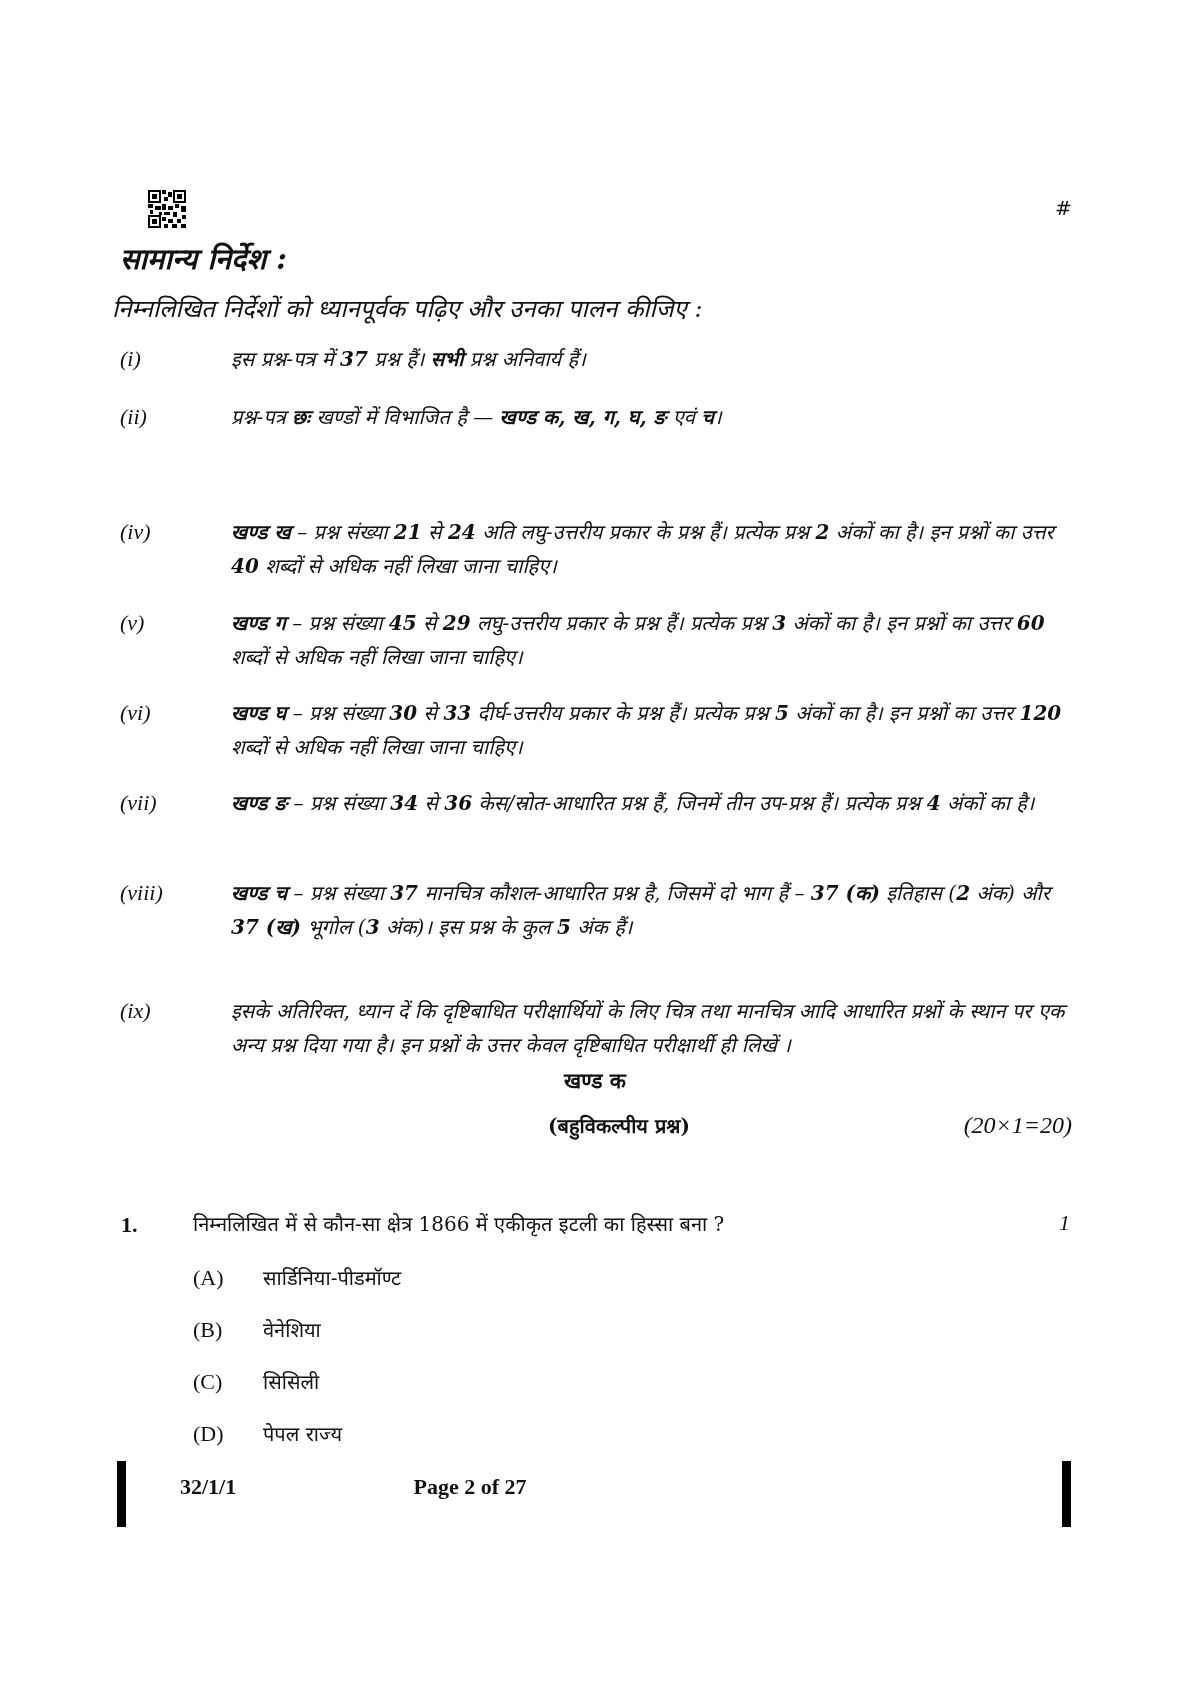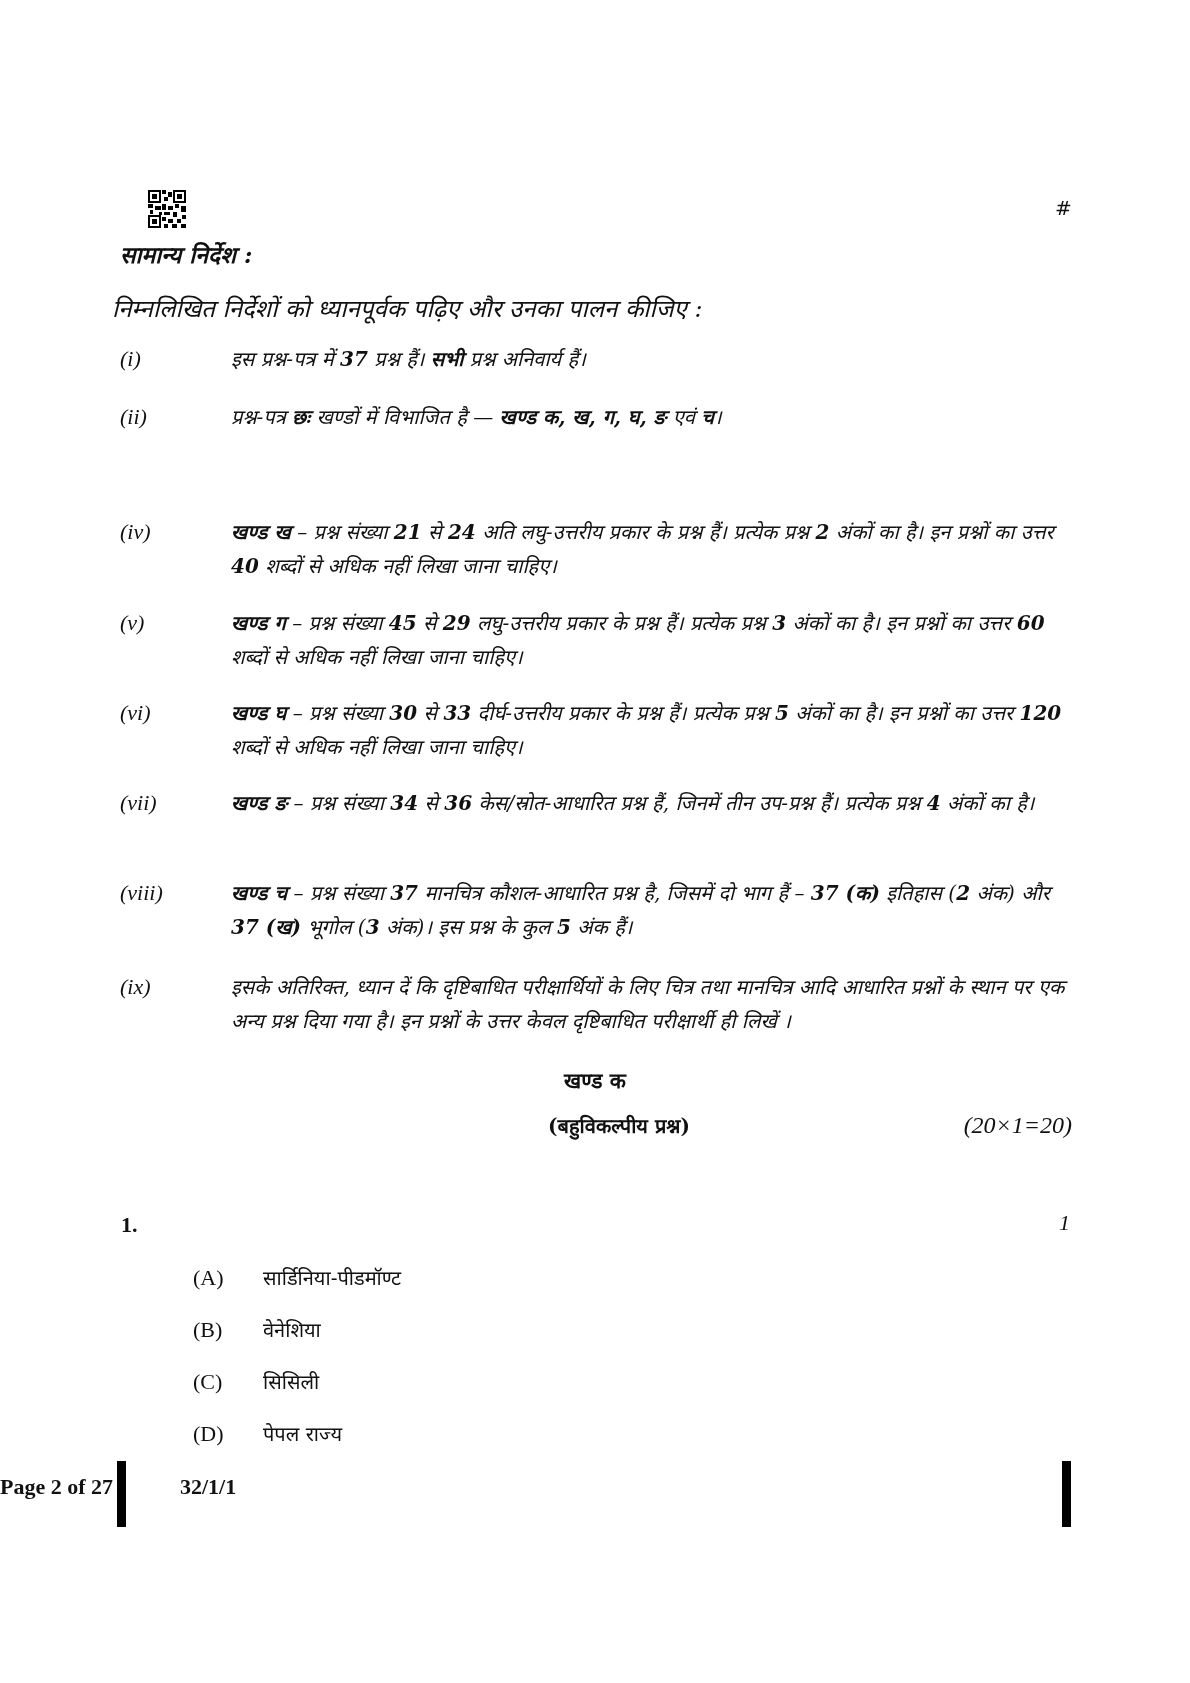--- a/index.html
+++ b/index.html
@@ -4,21 +4,21 @@
 <style>
   html, body { margin: 0; padding: 0; background: #ffffff; }
   body { width: 1190px; height: 1683px; position: relative; overflow: hidden;
          font-family: "DejaVu Serif", "Liberation Serif", serif; color: #111; }
   .page { position: absolute; left: 0; top: 0; width: 1190px; height: 1683px; }
 
   .qr { position: absolute; left: 148px; top: 190px; width: 38px; height: 38px; }
   .hash { position: absolute; left: 1055px; top: 196px; font-size: 20px;
           font-family: "DejaVu Sans", sans-serif; }
 
-  .gen-title { position: absolute; left: 120px; top: 238px; font-size: 23px; font-weight: bold; font-style: italic; }
+  .gen-title { position: absolute; left: 120px; top: 238px; font-size: 29px; font-weight: bold; font-style: italic; }
   .gen-intro { position: absolute; left: 112px; top: 291px; font-size: 24px; font-style: italic; }
 
   .inst { position: absolute; left: 120px; width: 950px; font-size: 20px; font-style: italic; line-height: 34px; }
   .inst .num { position: absolute; left: 0; top: 0; width: 70px; font-family: "Liberation Serif", serif; font-size: 22px; }
   .inst .txt { margin-left: 111px; display: block; }
   .inst b { font-weight: bold; }
 
   .sec-head { position: absolute; left: 0; width: 1190px; text-align: center; font-size: 21px; font-weight: bold; }
   .sec-sub { position: absolute; left: 0; width: 1190px; text-align: center; font-size: 20px; font-weight: bold; margin-left: 24px; }
   .sec-marks { position: absolute; right: 118px; font-size: 24px; font-style: italic; font-family: "Liberation Serif", serif; }
@@ -27,21 +27,21 @@
   .q-text { position: absolute; left: 193px; top: 1210px; font-size: 20px; }
   .q-marks { position: absolute; right: 120px; top: 1210px; font-size: 22px; font-style: italic; font-family: "Liberation Serif", serif; }
 
   .opt { position: absolute; left: 193px; font-size: 20px; }
   .opt .lbl { display: inline-block; width: 70px; font-family: "Liberation Serif", serif; font-size: 22px; }
 
   .bar { position: absolute; top: 1461px; width: 9px; height: 66px; background: #000; }
   .bar-left { left: 117px; }
   .bar-right { left: 1062px; }
   .footer-code { position: absolute; left: 142px; top: 1474px; font-size: 22px; font-weight: bold; font-family: "Liberation Serif", serif; margin-left: 38px; }
-  .footer-page { position: absolute; left: 0; width: 940px; top: 1474px; font-size: 22px; font-weight: bold; font-family: "Liberation Serif", serif; }
+  .footer-page { position: absolute; left: 0; width: 940px; text-align: center; top: 1474px; font-size: 22px; font-weight: bold; font-family: "Liberation Serif", serif; }
 </style>
 </head>
 <body>
 
 <div class="page">
 
   <svg class="qr" viewBox="0 0 21 21" shape-rendering="crispEdges">
     <rect x="0" y="0" width="7" height="7" fill="#000"></rect>
       <rect x="1" y="1" width="5" height="5" fill="#fff"></rect>
       <rect x="2" y="2" width="3" height="3" fill="#000"></rect>
@@ -106,30 +106,31 @@
   <div class="inst" style="top:786px">
     <span class="num">(vii)</span>
     <span class="txt"><b>खण्ड ङ</b><span> – प्रश्न संख्या </span><b>34</b><span> से </span><b>36</b><span> केस/स्रोत-आधारित प्रश्न हैं, जिनमें तीन उप-प्रश्न हैं। प्रत्येक प्रश्न </span><b>4</b><span> अंकों का है।</span></span>
   </div>
 
   <div class="inst" style="top:876px">
     <span class="num">(viii)</span>
     <span class="txt"><b>खण्ड च</b><span> – प्रश्न संख्या </span><b>37</b><span> मानचित्र कौशल-आधारित प्रश्न है, जिसमें दो भाग हैं – </span><b>37 (क)</b><span> इतिहास (</span><b>2</b><span> अंक) और </span><b>37 (ख)</b><span> भूगोल (</span><b>3</b><span> अंक)। इस प्रश्न के कुल </span><b>5</b><span> अंक हैं।</span></span>
   </div>
 
-  <div class="inst" style="top:970px">
+  <div class="inst" style="top:994px">
     <span class="num">(ix)</span>
     <span class="txt">इसके अतिरिक्त, ध्यान दें कि दृष्टिबाधित परीक्षार्थियों के लिए चित्र तथा मानचित्र आदि आधारित प्रश्नों के स्थान पर एक अन्य प्रश्न दिया गया है। इन प्रश्नों के उत्तर केवल दृष्टिबाधित परीक्षार्थी ही लिखें ।</span>
   </div>
 
   <div class="sec-head" style="top:1066px">खण्ड क</div>
   <div class="sec-sub" style="top:1112px">(बहुविकल्पीय प्रश्न)</div>
   <div class="sec-marks" style="top:1112px">(20×1=20)</div>
 
   <div class="q-num">1.</div>
+  <div class="q-text">निम्नलिखित में से कौन-सा क्षेत्र 1866 में एकीकृत इटली का हिस्सा बना ?</div>
   <div class="q-marks">1</div>
 
   <div class="opt" style="top:1264px">
     <span class="lbl">(A)</span><span>सार्डिनिया-पीडमॉण्ट</span>
   </div>
   <div class="opt" style="top:1316px">
     <span class="lbl">(B)</span><span>वेनेशिया</span>
   </div>
   <div class="opt" style="top:1368px">
     <span class="lbl">(C)</span><span>सिसिली</span>

